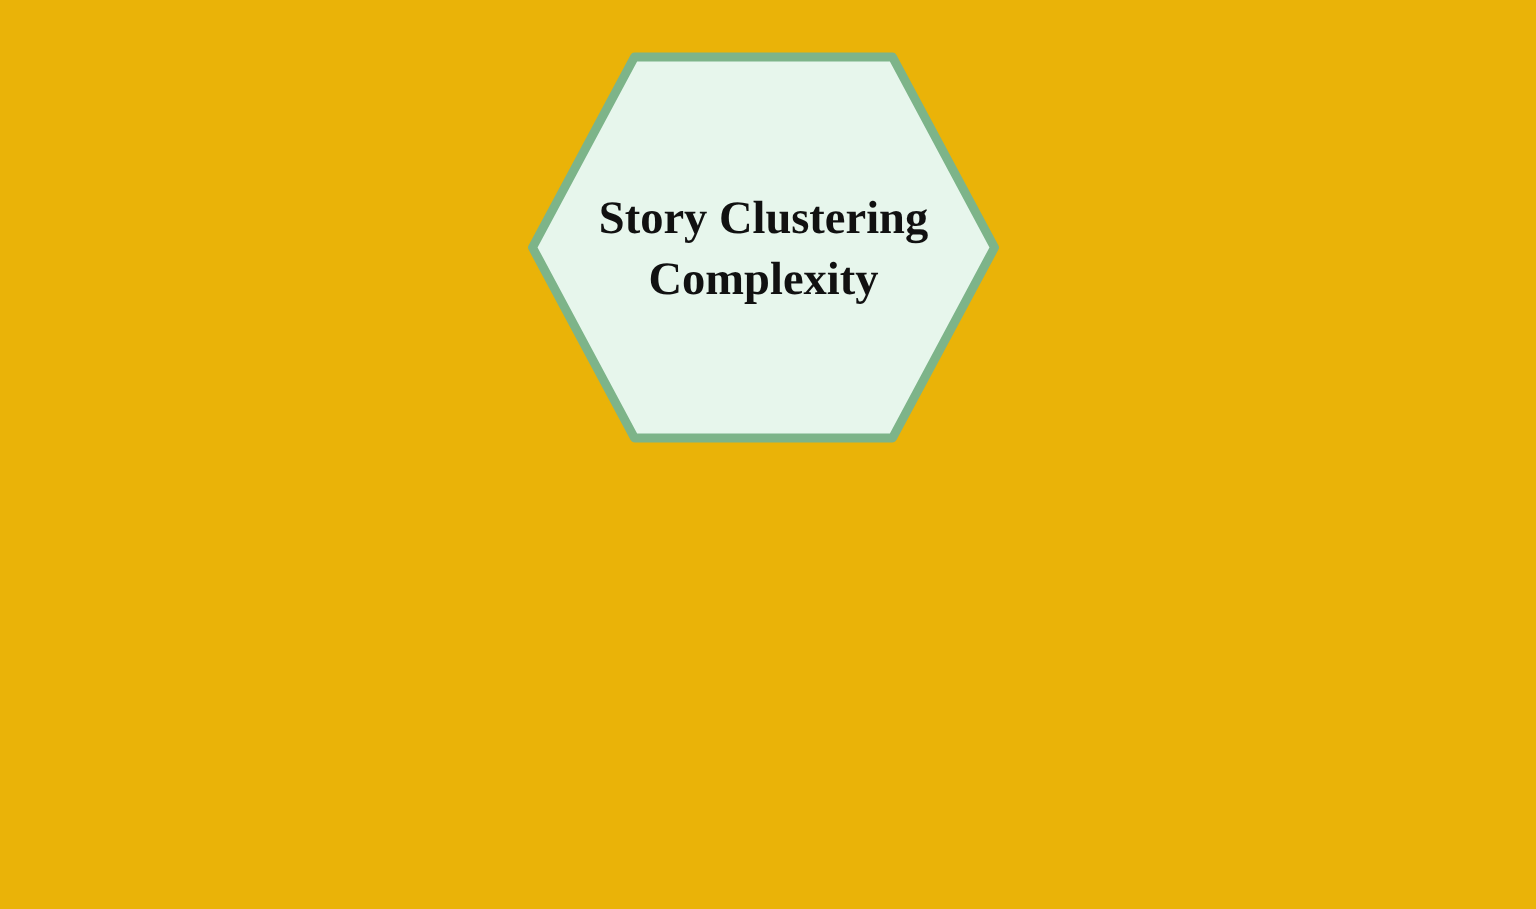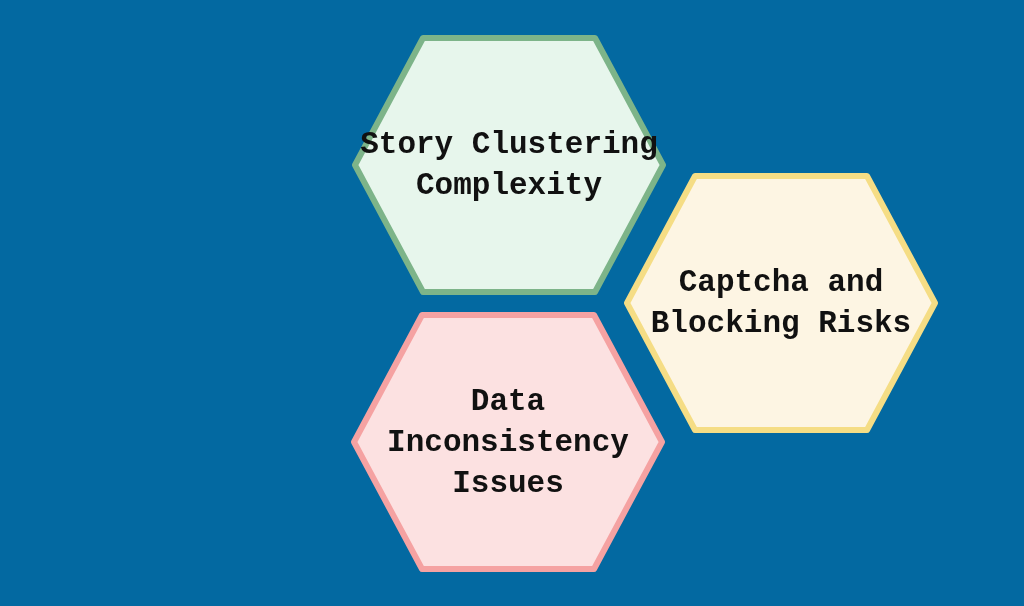--- a/index.html
+++ b/index.html
@@ -1,23 +1,23 @@
 <!DOCTYPE html>
 <html><head>
 <meta charset="utf-8">
 <style>
   * { margin: 0; padding: 0; box-sizing: border-box; }
   html, body { background: #ffffff; }
   .canvas {
     position: relative;
     width: 1024px;
     height: 606px;
-    background: #0369a1;
+    background: #eab308;
     overflow: hidden;
-    font-family: Liberation Mono, monospace;
+    font-family: Liberation Serif, serif;
   }
   .hex {
     position: absolute;
     width: 318px;
     height: 264px;
   }
   .hex svg {
     position: absolute;
     left: 0; top: 0;
     width: 100%; height: 100%;
@@ -49,30 +49,15 @@
 
   <div class="hex hex-top">
     <svg viewBox="0 0 318 264">
       <polygon points="5,132 73,5 245,5 313,132 245,259 73,259" stroke-width="6" stroke-linejoin="round" fill="#e7f6ec" stroke="#7db489"></polygon>
     </svg>
     <div class="hex-label">Story Clustering
 Complexity</div>
   </div>
 
 
-  <div class="hex hex-right">
-    <svg viewBox="0 0 318 264">
-      <polygon points="5,132 73,5 245,5 313,132 245,259 73,259" stroke-width="6" stroke-linejoin="round" fill="#fdf5e3" stroke="#f5dd85"></polygon>
-    </svg>
-    <div class="hex-label">Captcha and
-Blocking Risks</div>
-  </div>
 
-  <div class="hex hex-bottom">
-    <svg viewBox="0 0 318 264">
-      <polygon points="5,132 73,5 245,5 313,132 245,259 73,259" stroke-width="6" stroke-linejoin="round" fill="#fce1e1" stroke="#f5a2a2"></polygon>
-    </svg>
-    <div class="hex-label">Data
-Inconsistency
-Issues</div>
-  </div>
 
 </div>
 
 </body></html>

